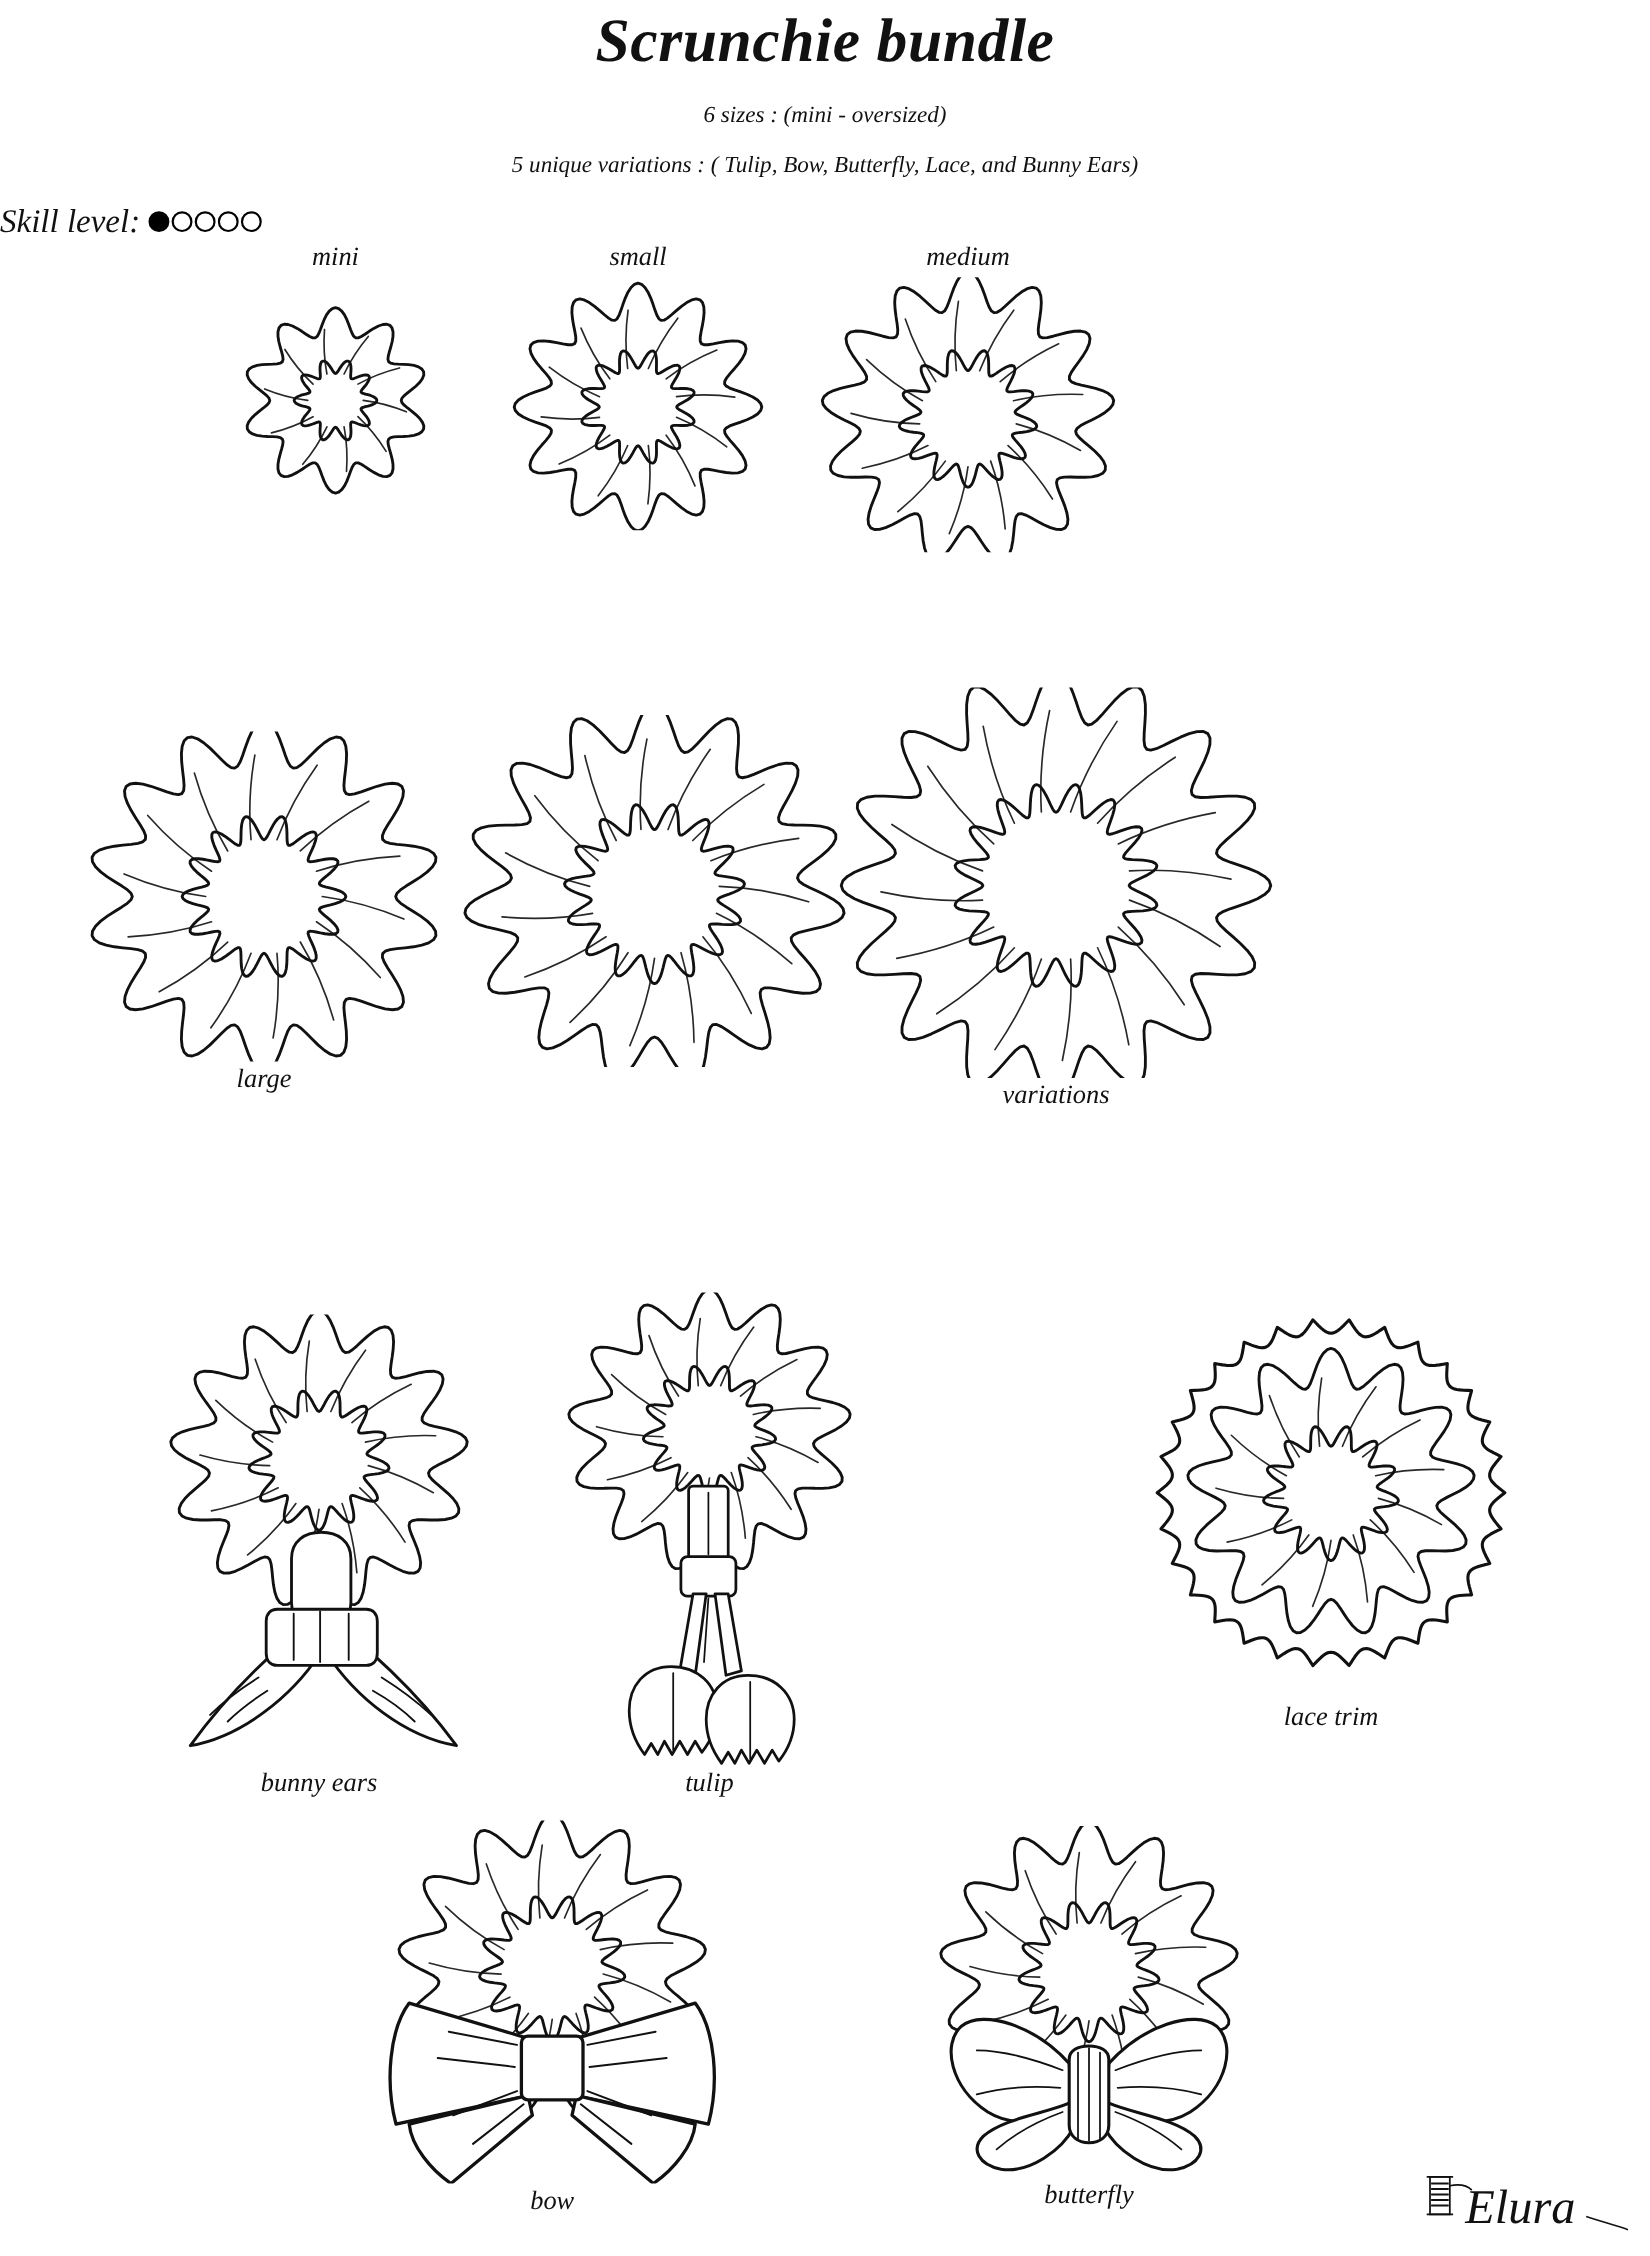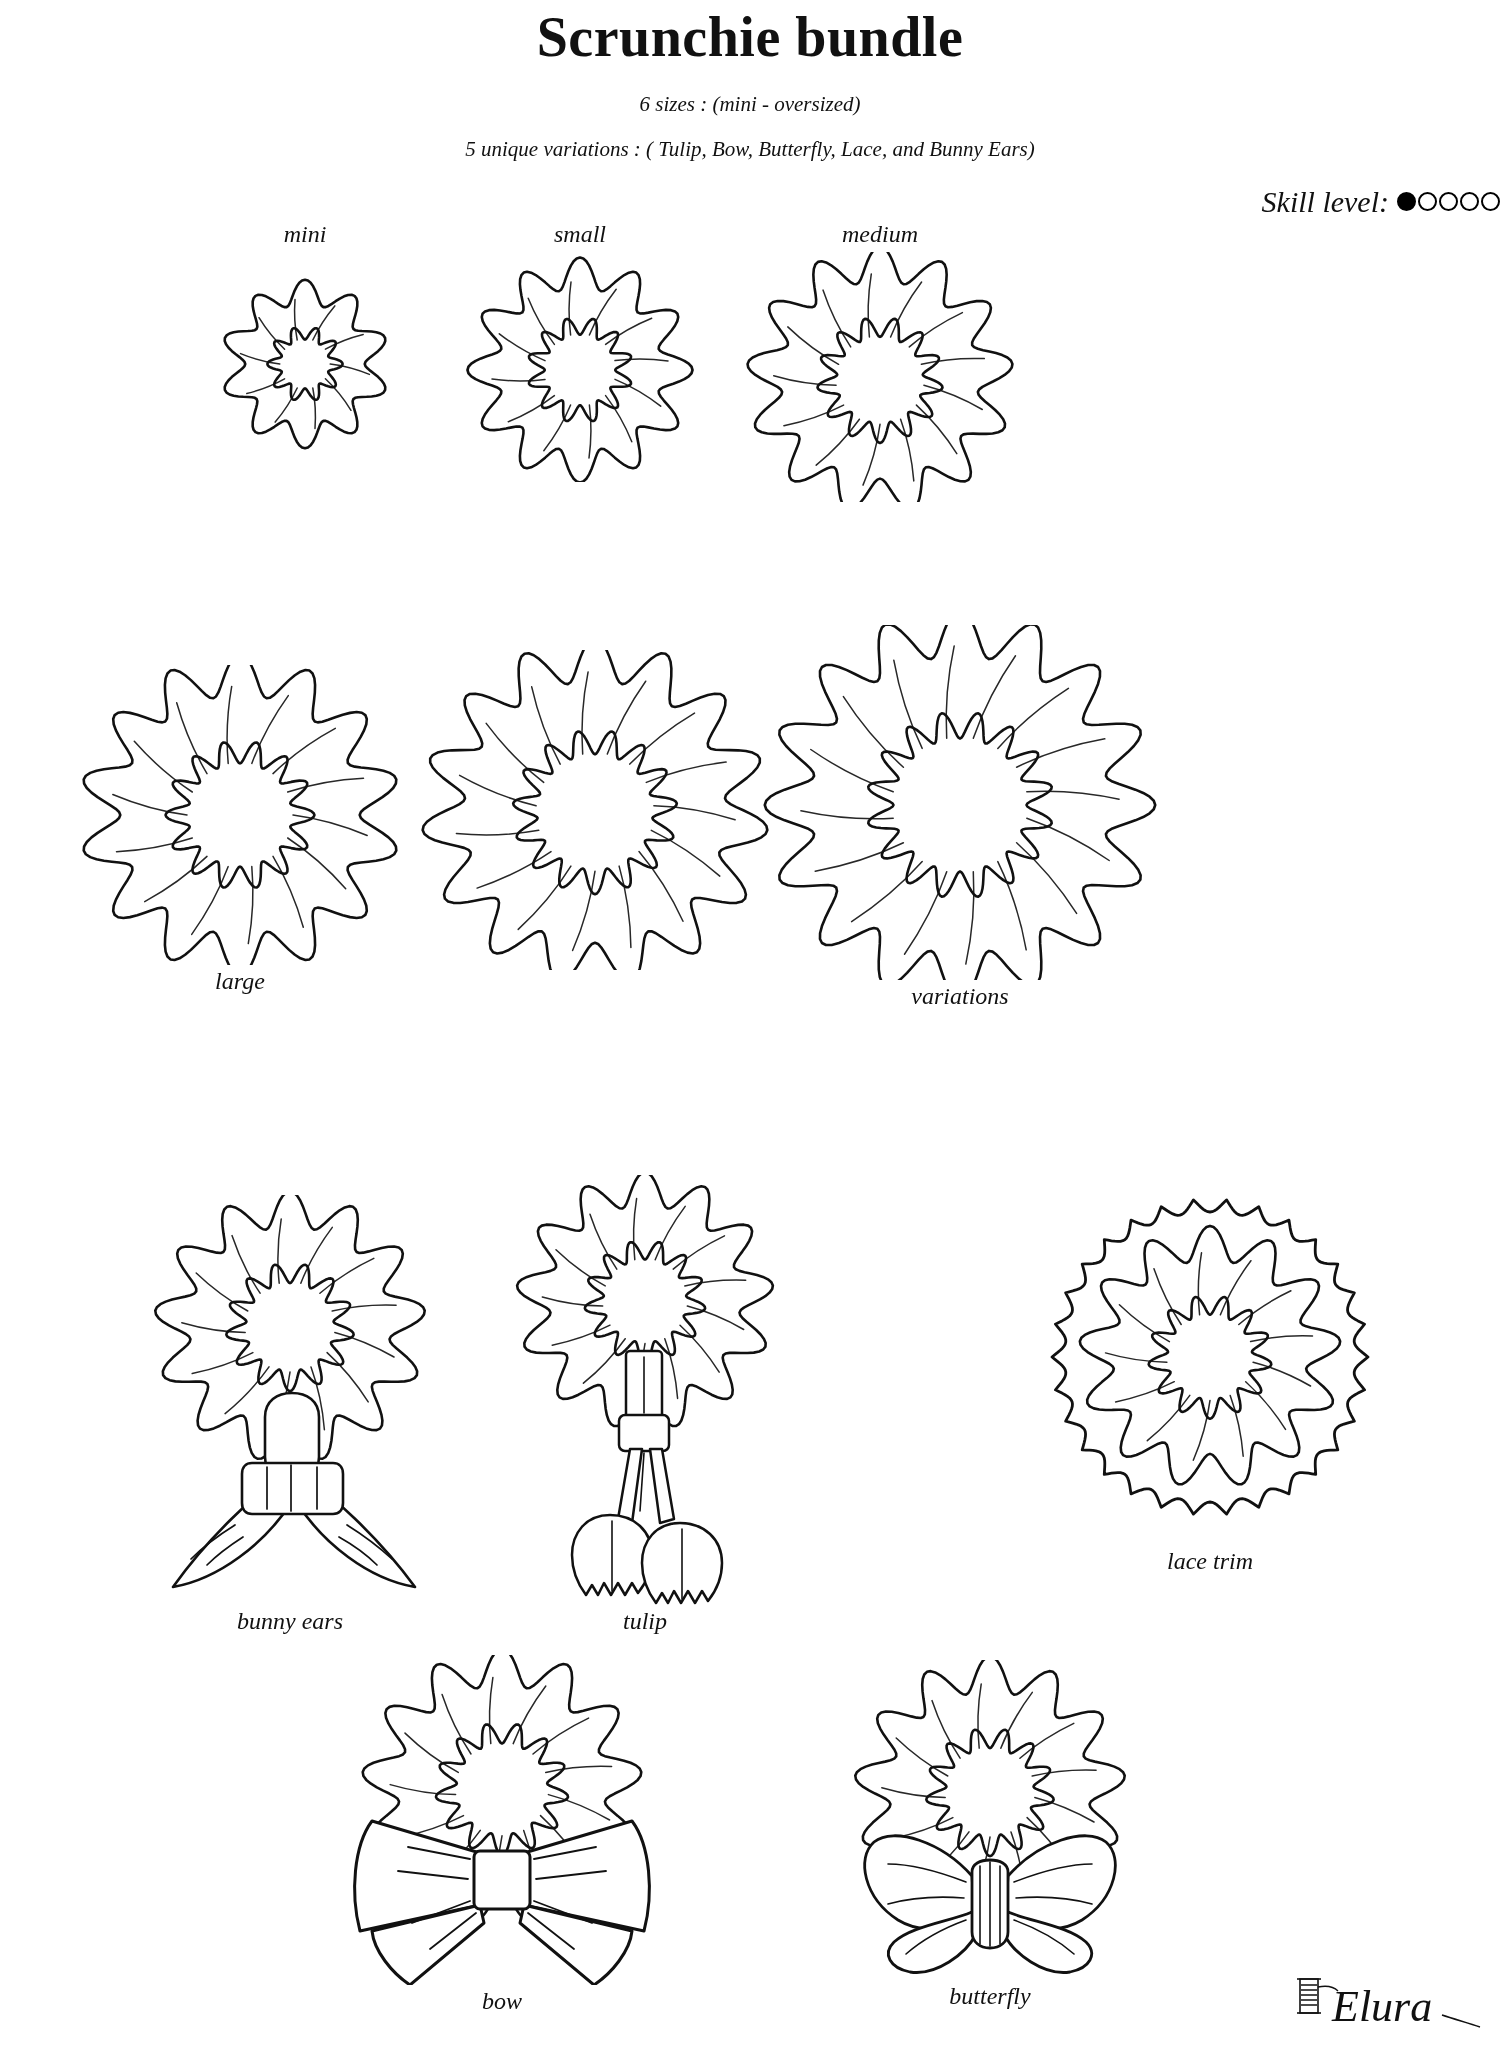--- a/index.html
+++ b/index.html
@@ -20,40 +20,41 @@
   
   .header {
     position: absolute;
     top: 0;
     left: 0;
     width: 1500px;
     text-align: center;
   }
   .page-title {
     font-size: 56px;
+    font-style: italic;
     font-weight: bold;
     letter-spacing: 0.5px;
     margin: 8px 0 0 0;
     line-height: 1.05;
   }
   .subtitle {
     font-size: 21px;
     font-style: italic;
     margin-top: 26px;
     line-height: 1.1;
   }
   .subtitle.second {
     margin-top: 22px;
   }
   .skill-row {
     margin-top: 24px;
     font-size: 30px;
     font-style: italic;
     display: flex;
-    justify-content: flex-end;
+    justify-content: flex-start;
     align-items: center;
     gap: 0;
   }
   .skill-label { margin-right: 8px; }
   .dots { display: inline-flex; align-items: center; gap: 2px; }
   .dot {
     display: inline-block;
     width: 19px;
     height: 19px;
     border-radius: 50%;

